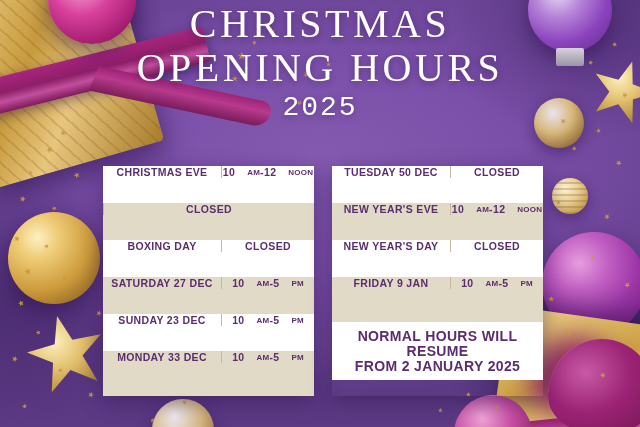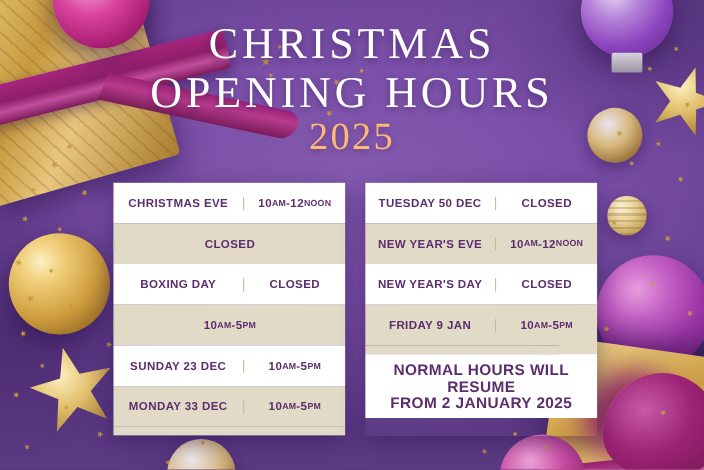--- a/index.html
+++ b/index.html
@@ -157,37 +157,37 @@
   .confetti {
     position: absolute;
     background: #c79a3e;
     clip-path: polygon(50% 0%, 62% 36%, 100% 38%, 70% 60%, 81% 98%, 50% 75%, 19% 98%, 30% 60%, 0% 38%, 38% 36%);
     opacity: .92;
   }
 
   
   .heading {
     position: absolute;
-    left: 0; right: 0; top: 18px;
+    left: 0; right: 0; top: 2px;
     text-align: center;
     z-index: 5;
   }
   .title-line {
     font-family: "Liberation Serif", "DejaVu Serif", serif;
     color: #ffffff;
     font-size: 40px;
     line-height: 44px;
     letter-spacing: 3.5px;
     text-shadow: 0 2px 7px rgba(45,18,75,.45);
   }
   .title-year {
     margin-top: 2px;
-    color: #fdba74;
-    font-family: Liberation Serif, serif;
-    font-size: 35px;
+    color: #ffffff;
+    font-family: Liberation Mono, monospace;
+    font-size: 28px;
     line-height: 32px;
     letter-spacing: 2px;
     text-shadow: 0 2px 6px rgba(45,18,75,.4);
   }
 
   
   .tables {
     position: absolute;
     left: 103px; top: 166px;
     width: 440px;
@@ -195,21 +195,21 @@
     gap: 18px;
     z-index: 6;
   }
   .table-card {
     width: 211px;
     box-shadow: 0 6px 20px rgba(40,15,70,.45);
     overflow: hidden;
   }
   .t-row {
     display: flex;
-    align-items: center;
+    align-items: flex-start;
     height: 37px;
   }
   .t-row.white { background: #ffffff; }
   .t-row.beige { background: #e1dac7; }
   .t-cell {
     display: flex;
     align-items: center;
     justify-content: center;
     color: #5c2d6e;
     font-weight: bold;
@@ -217,21 +217,21 @@
     letter-spacing: .35px;
     text-align: center;
     white-space: nowrap;
   }
   .t-day { width: 118px; }
   .t-hours {
     flex: 1;
     border-left: 1.5px solid #c9b896;
     font-size: 10.5px;
   }
-  .t-hours .sc { font-size: 8px; letter-spacing: .2px; }
+  .t-hours .sc { font-size: 8px; letter-spacing: .2px; margin-left: 12px; }
   .t-note {
     display: flex;
     align-items: center;
     justify-content: center;
     background: #ffffff;
     height: 58px;
     color: #5c2d6e;
     font-weight: bold;
     font-size: 14px;
     line-height: 15px;
@@ -336,20 +336,21 @@
           <div class="t-cell t-hours">10<span class="sc">AM</span>-12<span class="sc">NOON</span></div>
         </div>
         <div class="t-row beige">
           <div class="t-cell t-hours">CLOSED</div>
         </div>
         <div class="t-row white">
           <div class="t-cell t-day">BOXING DAY</div>
           <div class="t-cell t-hours">CLOSED</div>
         </div>
         <div class="t-row beige">
+          <div class="t-cell t-day">SATURDAY 27 DEC</div>
           <div class="t-cell t-hours">10<span class="sc">AM</span>-5<span class="sc">PM</span></div>
         </div>
         <div class="t-row white">
           <div class="t-cell t-day">SUNDAY 23 DEC</div>
           <div class="t-cell t-hours">10<span class="sc">AM</span>-5<span class="sc">PM</span></div>
         </div>
         <div class="t-row beige">
           <div class="t-cell t-day">MONDAY 33 DEC</div>
           <div class="t-cell t-hours">10<span class="sc">AM</span>-5<span class="sc">PM</span></div>
         </div>

